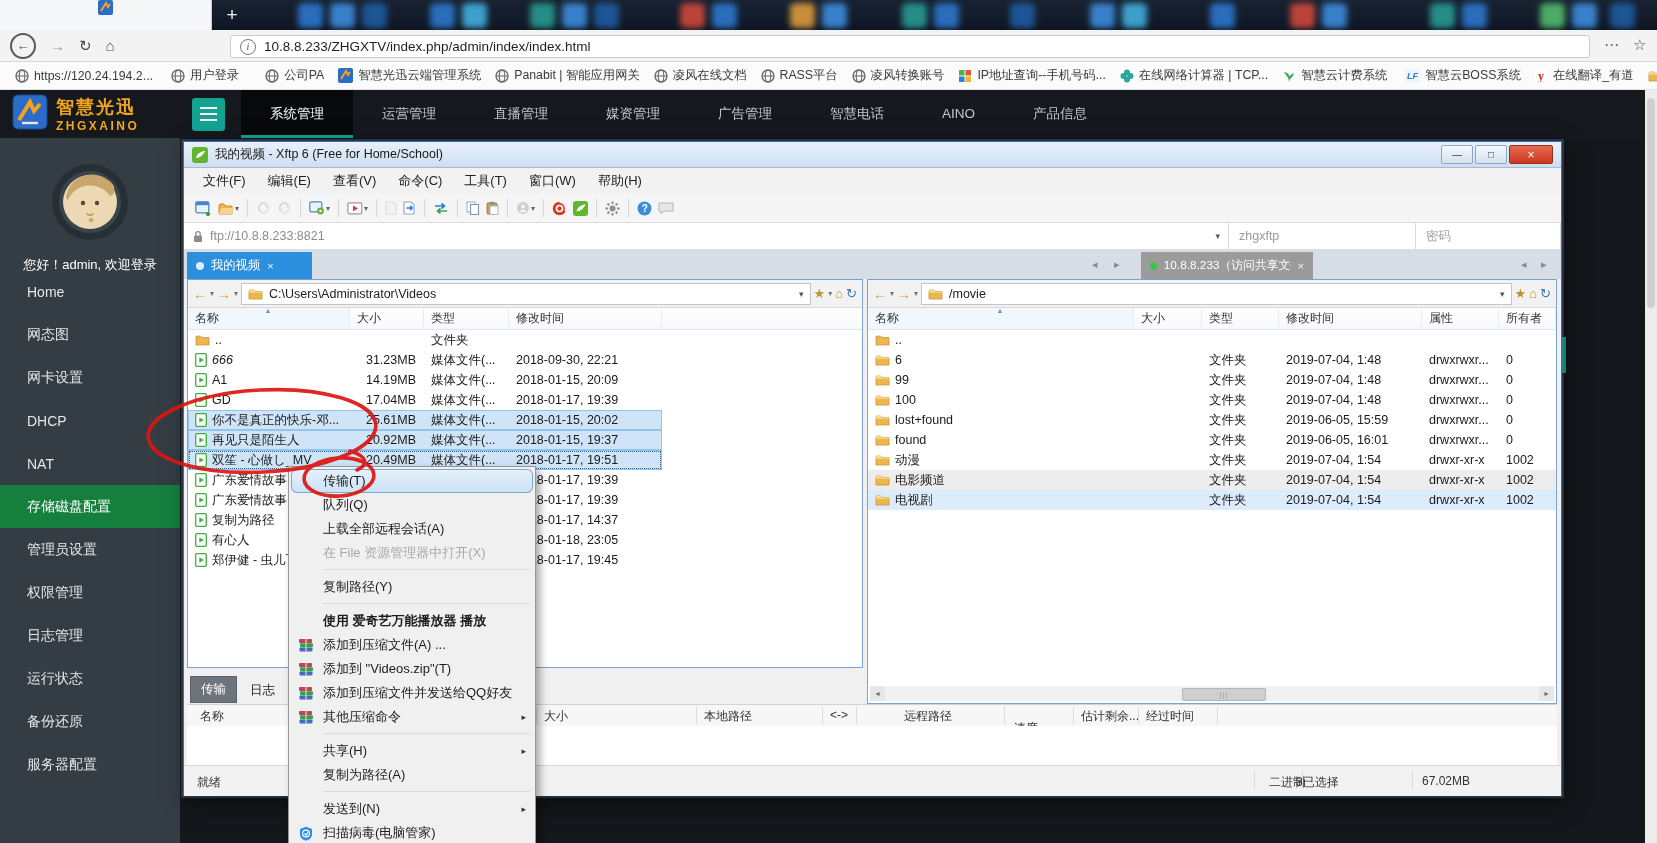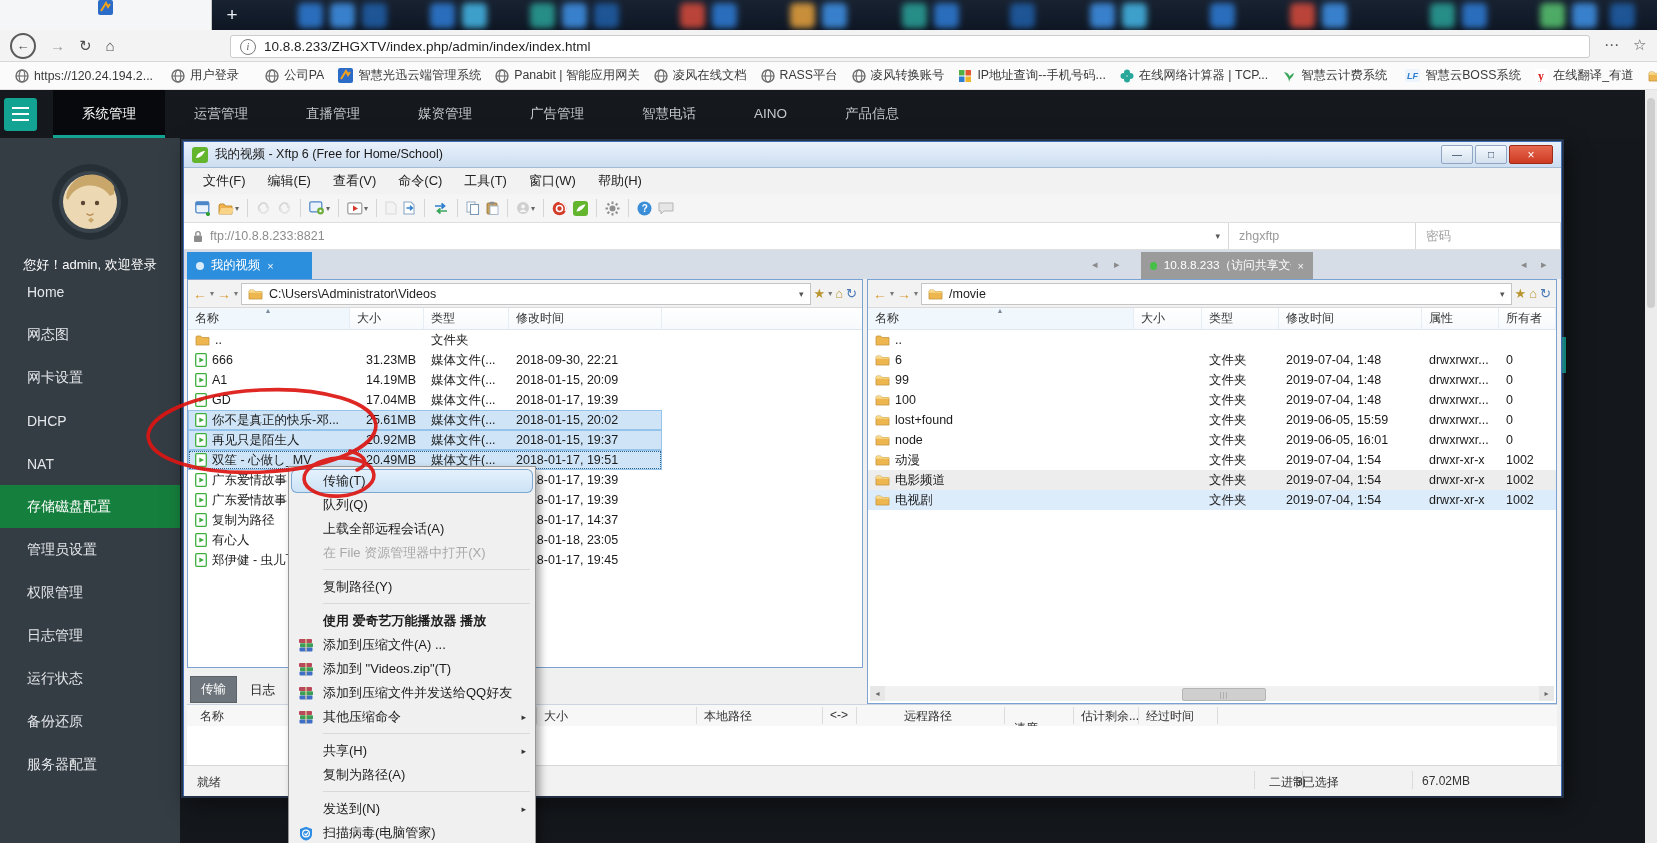--- a/index.html
+++ b/index.html
@@ -341,20 +341,31 @@
         <span>
           <svg width="15" height="12" viewBox="0 0 15 12" style="display:block">
             <path d="M1 3 L1 11 L14 11 L14 3.5 L7 3.5 L5.7 2 L1.7 2 Z" fill="#edb64f" stroke="#c6963c" stroke-width="0.8"></path>
             <path d="M1 4.8 L14 4.8 L14 3.5 L7 3.5 L5.7 2 L1.7 2 L1 3 Z" fill="#f7d98b"></path>
           </svg>
         </span>
       </div>
     </div>
 
   <div class="abs siteheader">
+    <div class="logoarea">
+      <span id="logomark"><svg width="36" height="36" viewBox="0 0 36 36">
+            <rect x="1" y="1" width="34" height="34" rx="5" fill="#2a6cc8" stroke="#174a92"></rect>
+            <path d="M7 26 L18 8 L22 17 L28 10" stroke="#f5a21c" stroke-width="4" fill="none"></path>
+            <path d="M10 29 L26 29" stroke="#e8e8e8" stroke-width="2.4"></path>
+          </svg></span>
+      <div class="logotxt">
+        <div>智慧光迅</div>
+        <div>ZHGXAINO</div>
+      </div>
+    </div>
     <div class="burger">
         <i></i>
         <i></i>
         <i></i>
       </div>
     <div class="snav" id="snav">
         <div class="ni act">系统管理</div>
         <div class="ni">运营管理</div>
         <div class="ni">直播管理</div>
         <div class="ni">媒资管理</div>
@@ -676,21 +687,21 @@
               <div class="cell nw" style="width: 85px;">
                 <span class="nw">文件夹</span>
               </div>
               <div class="cell nw" style="width: 153px;">
                 <span class="nw"></span>
               </div>
             </div>
           </div>
           <div class="frow">
             <div class="band">
-              <div class="cell nw" style="width: 162px;">
+              <div class="cell nw" style="width: 162px; font-style: italic;">
                 <span>
                   <svg width="12" height="14" viewBox="0 0 12 14" style="display:block">
                     <rect x="0.7" y="0.7" width="10.6" height="12.6" rx="1" fill="#fff" stroke="#3fae3f" stroke-width="1.3"></rect>
                     <path d="M4.3 4.5 L9 7 L4.3 9.5 Z" fill="#3fae3f"></path>
                   </svg>
                 </span>
                 <span class="nw">666</span>
               </div>
               <div class="cell nw r" style="width: 74px;">
                 <span class="nw">31.23MB</span>
@@ -1098,21 +1109,21 @@
             </div>
           </div>
           <div class="frow rrow">
             <div class="cell nw" style="width: 266px;">
               <span>
                 <svg width="15" height="12" viewBox="0 0 15 12" style="display:block">
                   <path d="M1 3 L1 11 L14 11 L14 3.5 L7 3.5 L5.7 2 L1.7 2 Z" fill="#edb64f" stroke="#c6963c" stroke-width="0.8"></path>
                   <path d="M1 4.8 L14 4.8 L14 3.5 L7 3.5 L5.7 2 L1.7 2 L1 3 Z" fill="#f7d98b"></path>
                 </svg>
               </span>
-              <span class="nw">node</span>
+              <span class="nw">found</span>
             </div>
             <div class="cell nw r" style="width: 68px;">
               <span class="nw"></span>
             </div>
             <div class="cell nw" style="width: 77px;">
               <span class="nw">文件夹</span>
             </div>
             <div class="cell nw" style="width: 143px;">
               <span class="nw">2019-06-05, 16:01</span>
             </div>

